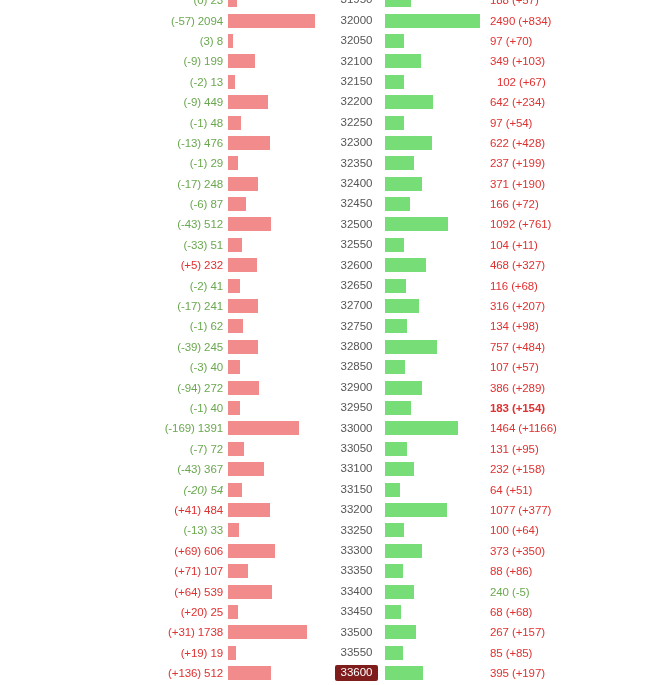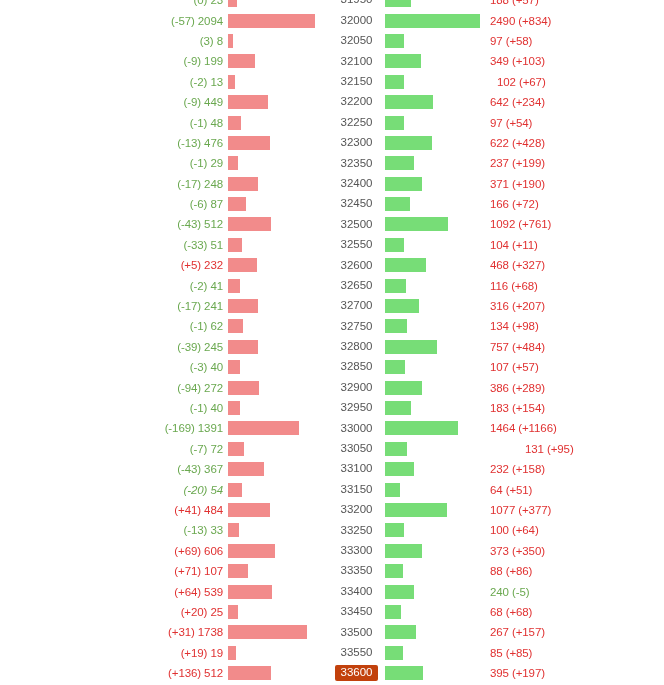--- a/index.html
+++ b/index.html
@@ -151,21 +151,21 @@
           <div class="bar bar-bid" style="width: 5.38479px; background: rgb(242, 139, 139);"></div>
         </div>
       </div>
       <div class="price-cell">
         <span class="price-inner">32050</span>
       </div>
       <div class="right-side">
         <div class="right-bar-wrap">
           <div class="bar bar-ask" style="width: 18.7504px; background: rgb(119, 221, 119);"></div>
         </div>
-        <span class="right-label" style="color: rgb(224, 49, 49);">97 (+58)</span>
+        <span class="right-label" style="color: rgb(224, 49, 49);">97 (+70)</span>
       </div>
     </div>
     <div class="row">
       <div class="left-side">
         <span class="left-label" style="color: rgb(106, 168, 79);">(-9) 199</span>
         <div class="left-bar-wrap">
           <div class="bar bar-bid" style="width: 26.8566px; background: rgb(242, 139, 139);"></div>
         </div>
       </div>
       <div class="price-cell">
@@ -457,21 +457,21 @@
           <div class="bar bar-bid" style="width: 12.0408px; background: rgb(242, 139, 139);"></div>
         </div>
       </div>
       <div class="price-cell">
         <span class="price-inner">32950</span>
       </div>
       <div class="right-side">
         <div class="right-bar-wrap">
           <div class="bar bar-ask" style="width: 25.7543px; background: rgb(119, 221, 119);"></div>
         </div>
-        <span class="right-label" style="color: rgb(224, 49, 49);">183 (+154)</span>
+        <span class="right-label" style="color: rgb(224, 49, 49); font-weight: bold;">183 (+154)</span>
       </div>
     </div>
     <div class="row">
       <div class="left-side">
         <span class="left-label" style="color: rgb(106, 168, 79);">(-169) 1391</span>
         <div class="left-bar-wrap">
           <div class="bar bar-bid" style="width: 71.0048px; background: rgb(242, 139, 139);"></div>
         </div>
       </div>
       <div class="price-cell">
@@ -491,21 +491,21 @@
           <div class="bar bar-bid" style="width: 16.1544px; background: rgb(242, 139, 139);"></div>
         </div>
       </div>
       <div class="price-cell">
         <span class="price-inner">33050</span>
       </div>
       <div class="right-side">
         <div class="right-bar-wrap">
           <div class="bar bar-ask" style="width: 21.7901px; background: rgb(119, 221, 119);"></div>
         </div>
-        <span class="right-label" style="color: rgb(224, 49, 49); margin-left: 35px;">131 (+95)</span>
+        <span class="right-label" style="color: rgb(224, 49, 49);">131 (+95)</span>
       </div>
     </div>
     <div class="row">
       <div class="left-side">
         <span class="left-label" style="color: rgb(106, 168, 79);">(-43) 367</span>
         <div class="left-bar-wrap">
           <div class="bar bar-bid" style="width: 36.4718px; background: rgb(242, 139, 139);"></div>
         </div>
       </div>
       <div class="price-cell">
@@ -672,21 +672,21 @@
       </div>
     </div>
     <div class="row">
       <div class="left-side">
         <span class="left-label" style="color: rgb(224, 49, 49);">(+136) 512</span>
         <div class="left-bar-wrap">
           <div class="bar bar-bid" style="width: 43.0783px; background: rgb(242, 139, 139);"></div>
         </div>
       </div>
       <div class="price-cell highlight">
-        <span class="price-inner" style="background: #c2410c; color: rgb(255, 255, 255);">33600</span>
+        <span class="price-inner" style="background: #7f1d1d; color: rgb(255, 255, 255);">33600</span>
       </div>
       <div class="right-side">
         <div class="right-bar-wrap">
           <div class="bar bar-ask" style="width: 37.8375px; background: rgb(119, 221, 119);"></div>
         </div>
         <span class="right-label" style="color: rgb(224, 49, 49);">395 (+197)</span>
       </div>
     </div>
   </div>
 

